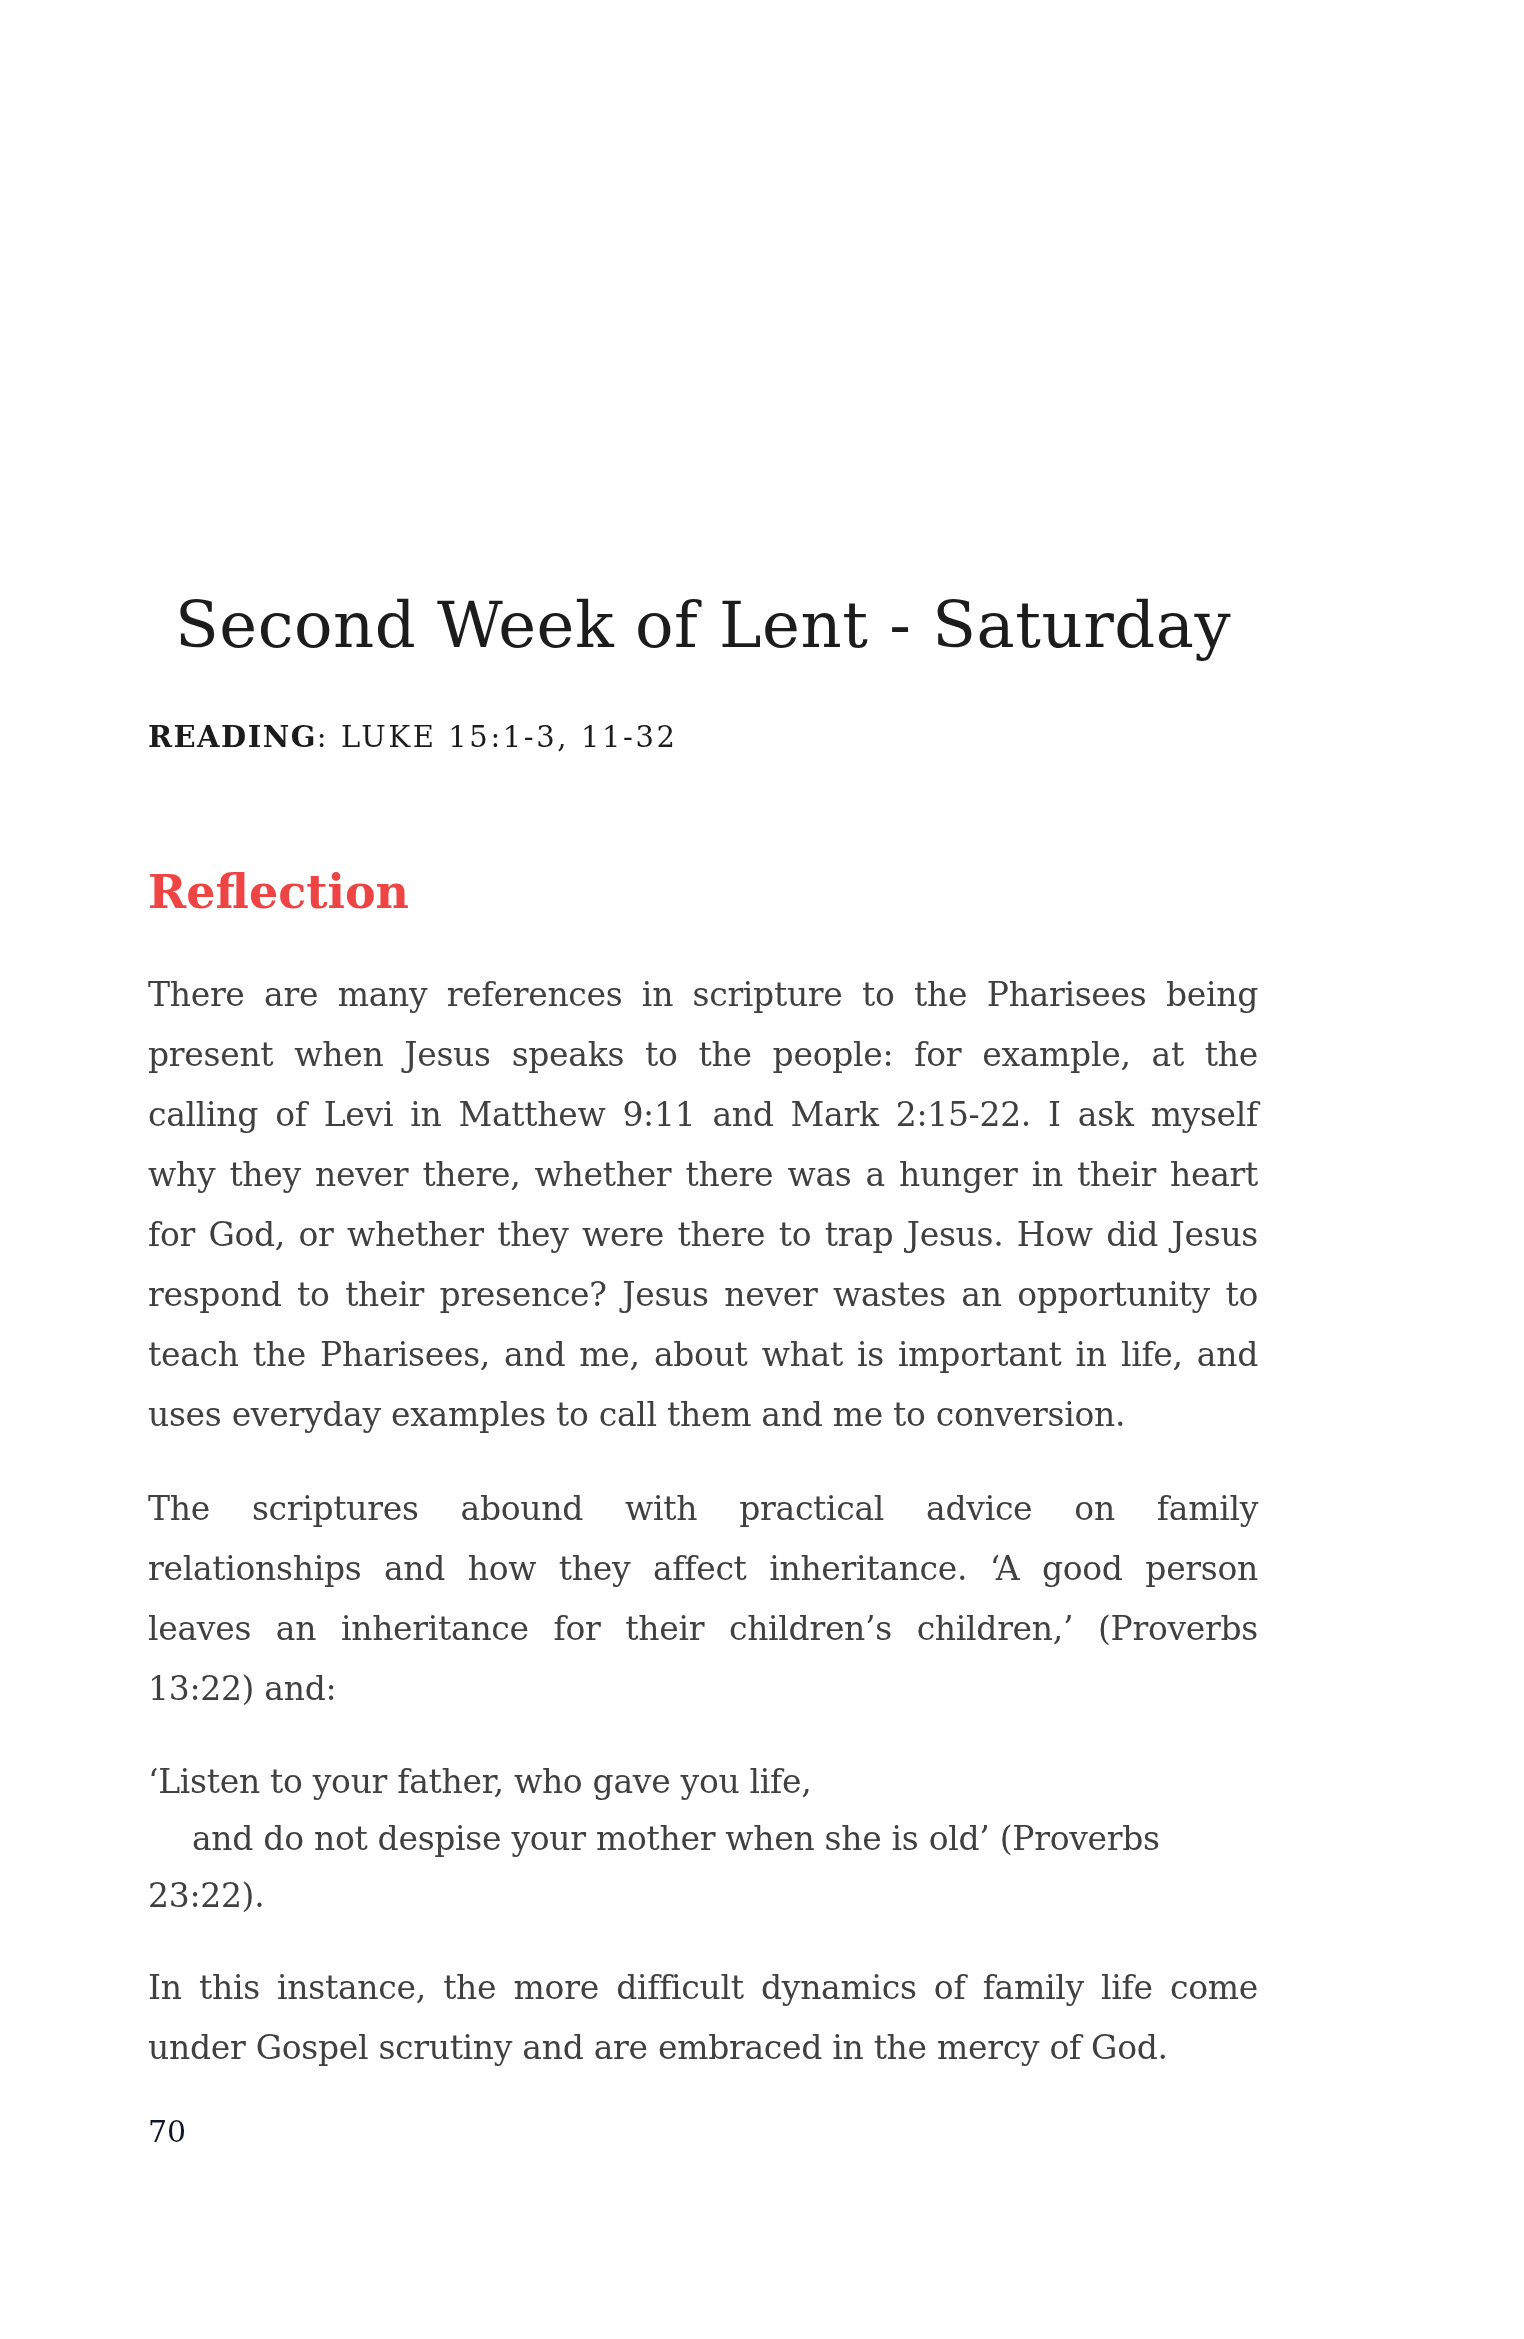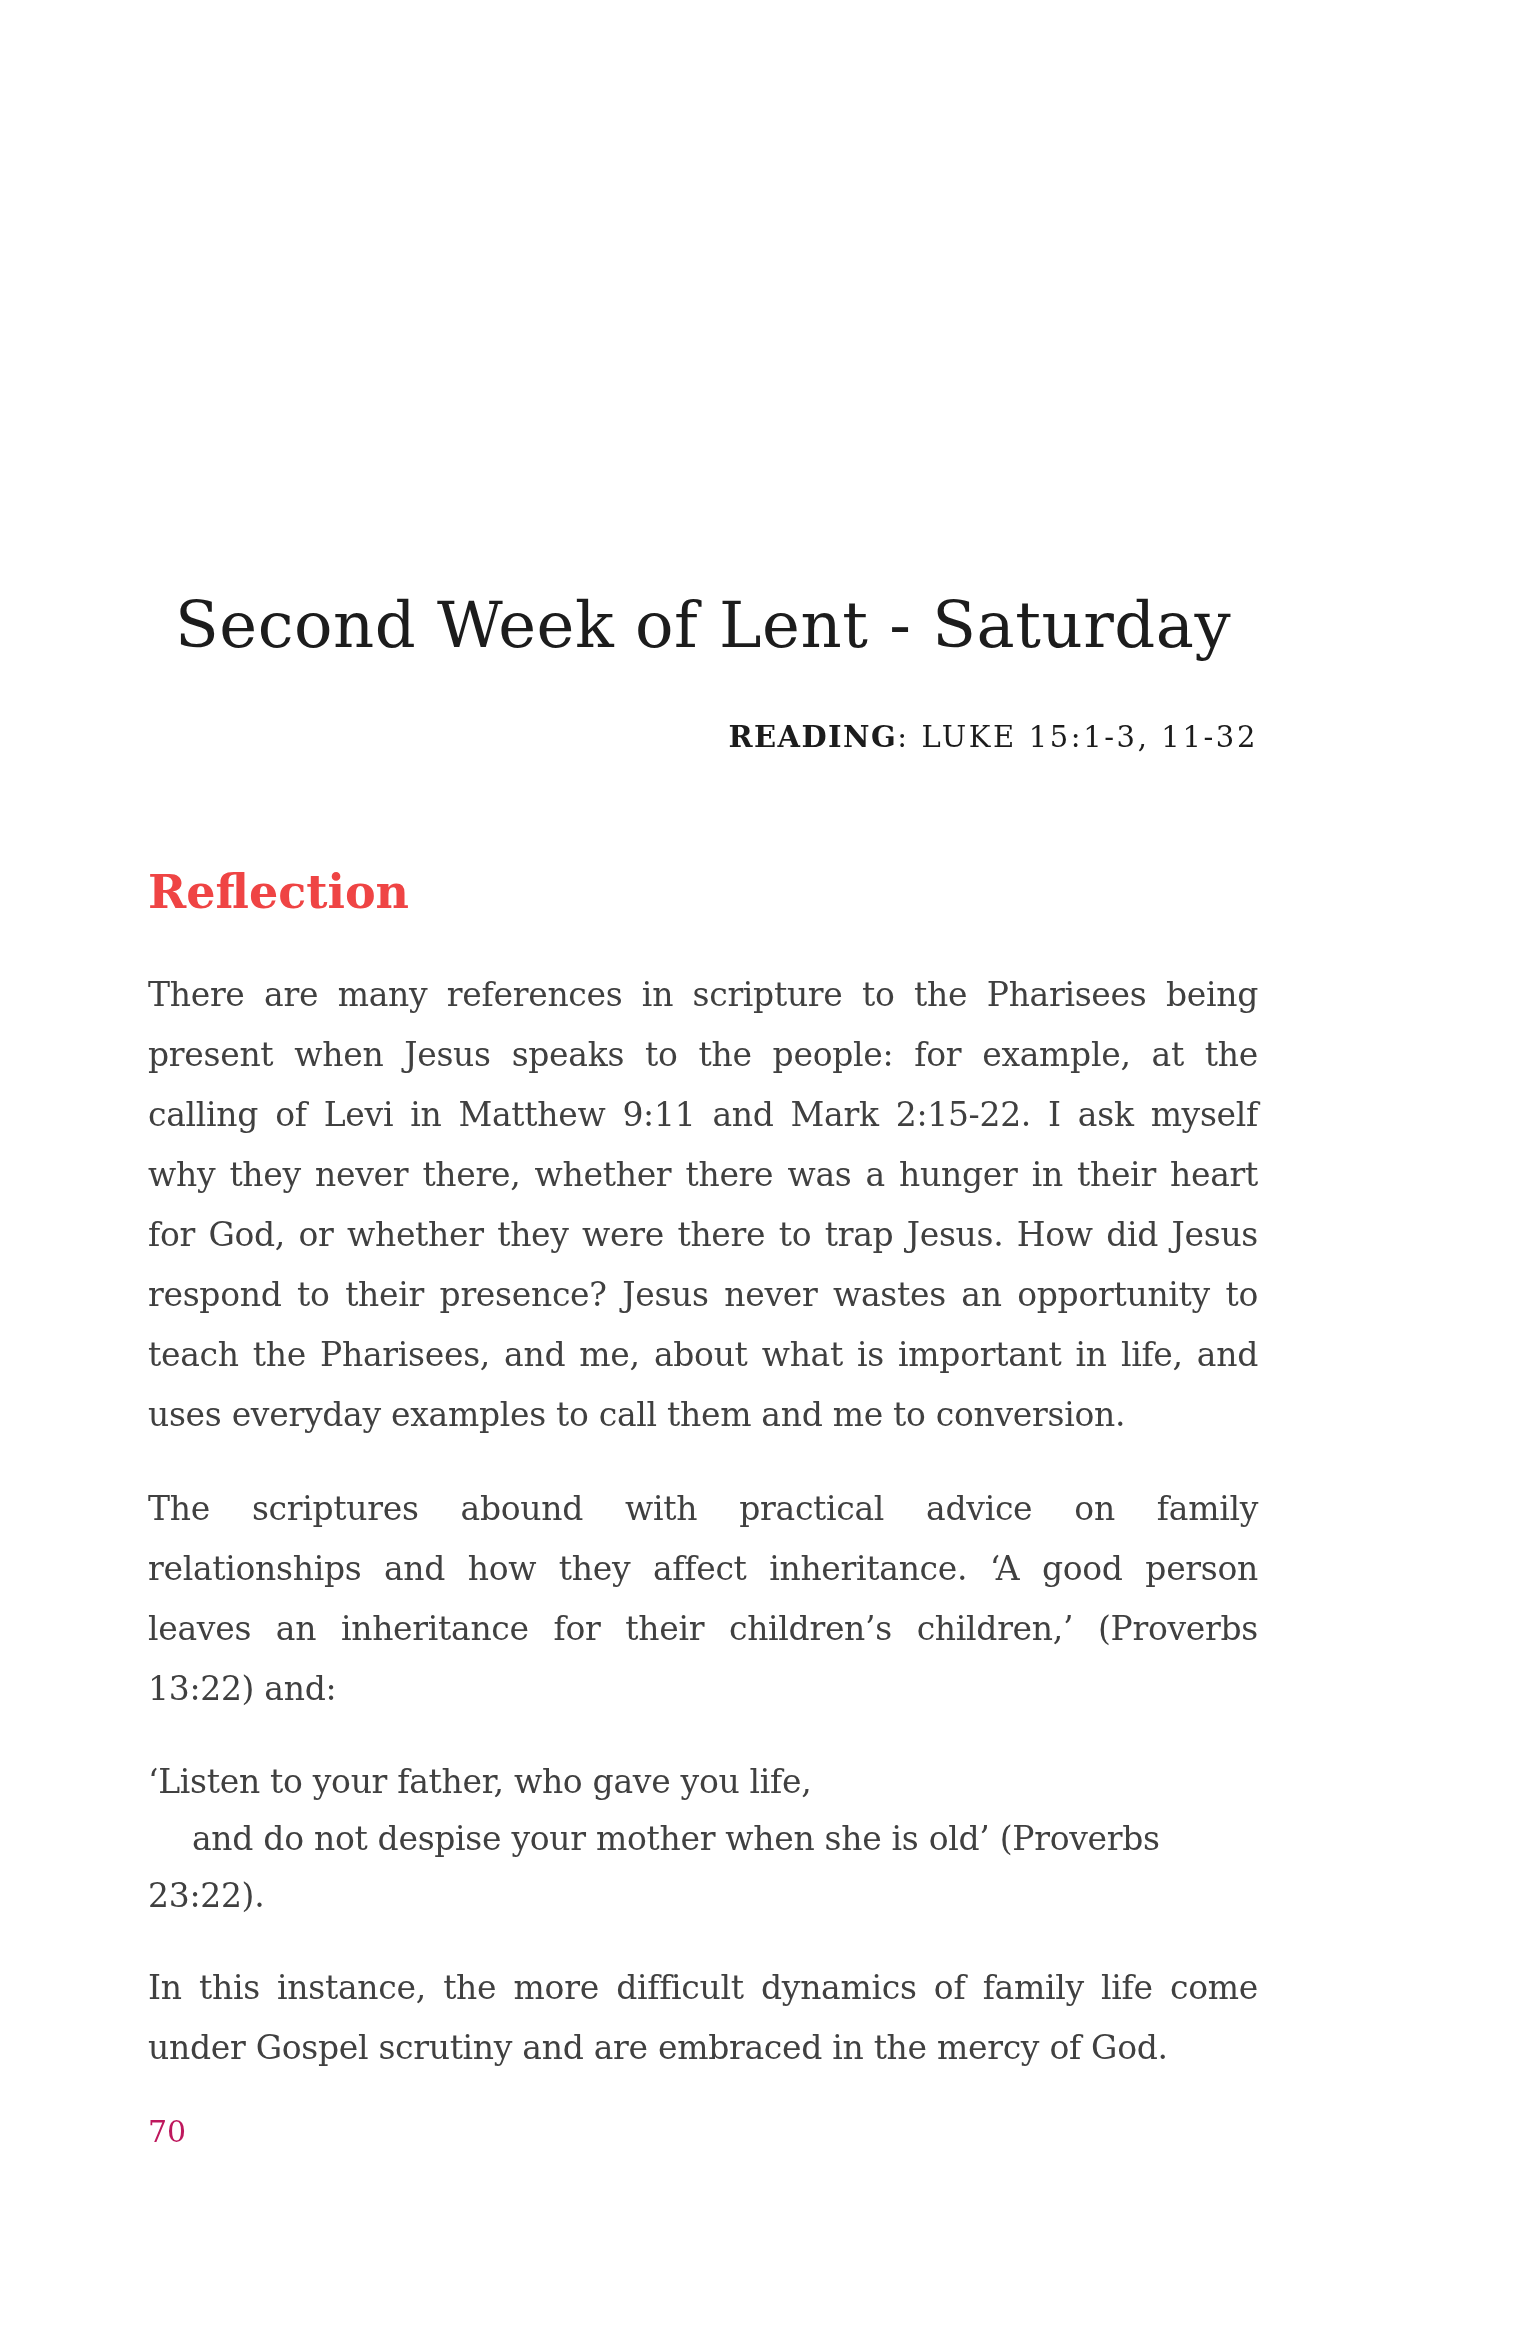--- a/index.html
+++ b/index.html
@@ -20,21 +20,21 @@
     font-size: 64px;
     font-weight: normal;
     line-height: 80px;
     text-align: center;
     letter-spacing: 0.5px;
     color: #1c1c1c;
   }
   .reading {
     margin-top: 52px;
     line-height: 40px;
-    text-align: right;
+    text-align: left;
     font-size: 29px;
     letter-spacing: 0.09em;
     color: #1c1c1c;
   }
   .reading .lbl { font-weight: bold; letter-spacing: 0.05em; }
   h2.section-heading {
     margin: 105px 0 43px 0;
     font-size: 46px;
     line-height: 60px;
     font-weight: 600;
@@ -43,21 +43,21 @@
   .textbody { font-size: 33px; letter-spacing: -0.3px; color: #404040; }
   .block + .block { margin-top: 34px; }
   .tline { line-height: 60px; }
   .tline.just { text-align: justify; text-align-last: justify; }
   .quote .tline { line-height: 57px; }
   .tline.indent { padding-left: 44px; }
   .page-number {
     margin-top: 34px;
     font-size: 30px;
     line-height: 40px;
-    color: #be185d;
+    color: #0f172a;
   }
 </style>
 </head>
 <body>
 
 <div class="page">
   <div class="column">
 
     <h1 class="title">Second Week of Lent - Saturday</h1>
 

